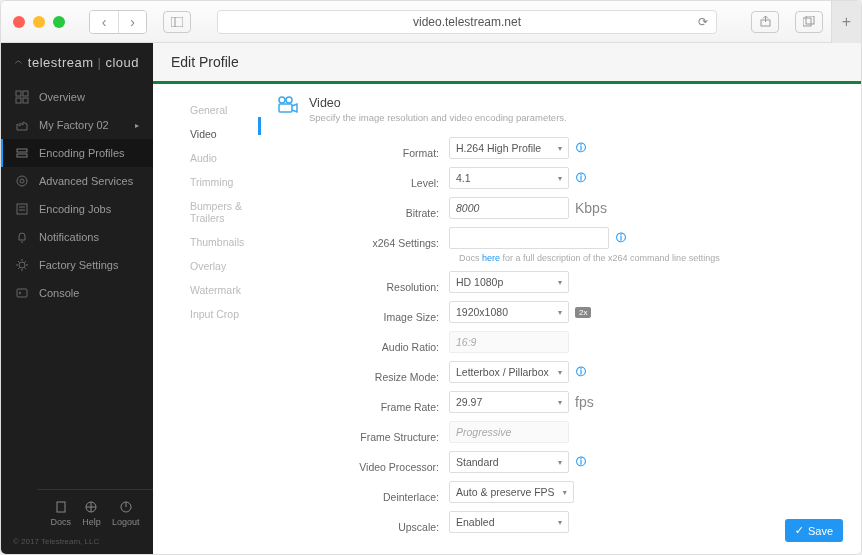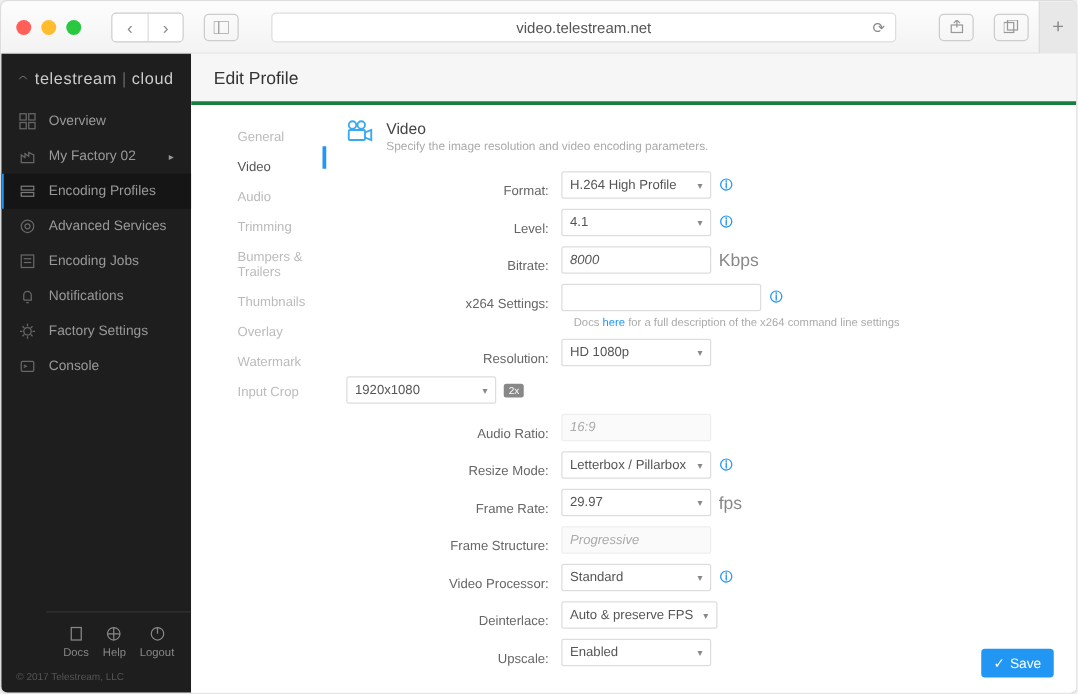--- a/index.html
+++ b/index.html
@@ -275,20 +275,21 @@
           <div class="form-row">
               <div class="form-label">Resolution:</div>
               <div class="form-field">
                 <div class="select">
                   <span>HD 1080p</span>
                   <span class="caret">▾</span>
                 </div>
               </div>
             </div>
           <div class="form-row">
+              <div class="form-label">Image Size:</div>
               <div class="form-field">
                 <div class="select">
                   <span>1920x1080</span>
                   <span class="caret">▾</span>
                 </div>
                 <span class="badge-2x">2x</span>
               </div>
             </div>
           <div class="form-row">
               <div class="form-label">Audio Ratio:</div>

